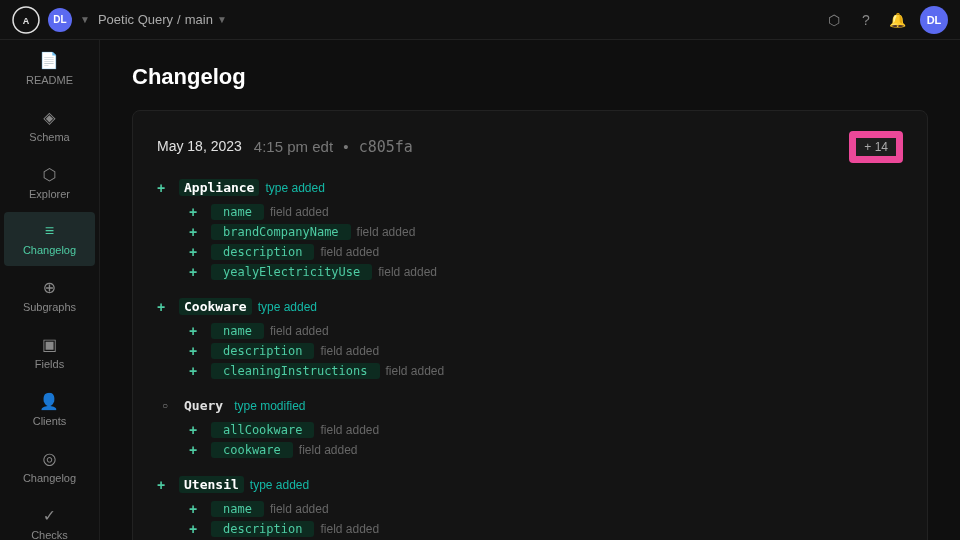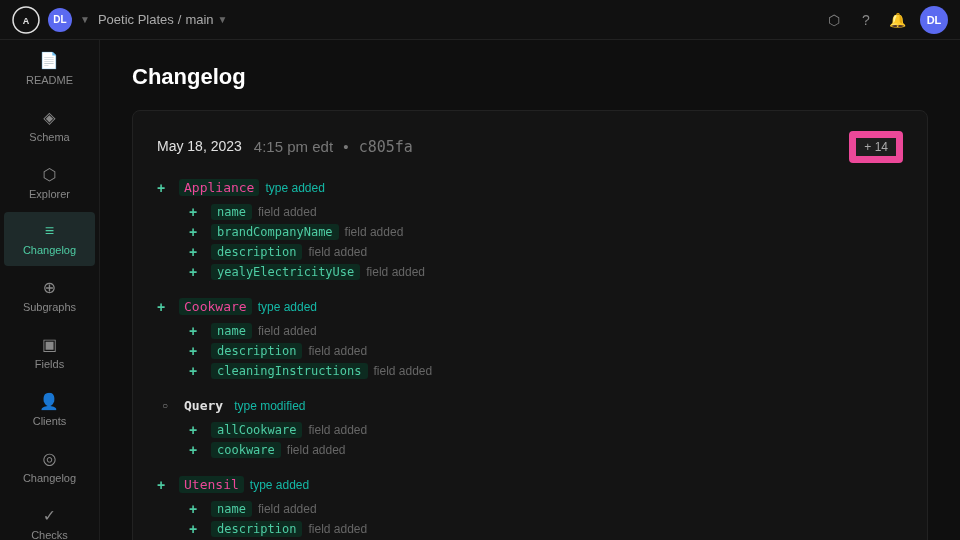--- a/index.html
+++ b/index.html
@@ -187,24 +187,25 @@
     }
     .circle-icon {
       color: #888;
       font-size: 10px;
       width: 16px;
       text-align: center;
     }
     .type-badge {
       font-family: monospace;
       font-size: 13px;
-      color: #ec4899;
+      color: #ffffff;
       background: #0d2b20;
       border-radius: 3px;
       padding: 1px 5px;
+      font-weight: bold;
     }
     .type-badge.modified {
       color: #e0e0e0;
       background: transparent;
       font-weight: 600;
     }
     .type-label {
       color: #14b8a6;
       font-size: 12px;
     }
@@ -218,21 +219,21 @@
       align-items: center;
       gap: 6px;
       padding: 2px 0;
     }
     .field-badge {
       font-family: monospace;
       font-size: 12px;
       color: #4ecca3;
       background: #0d2b20;
       border-radius: 3px;
-      padding: 1px 6px;
+      padding: 1px 12px;
     }
     .field-label {
       color: #666;
       font-size: 12px;
     }
   </style>
 </head>
 <body>
 
 <div class="topbar">
@@ -241,21 +242,21 @@
       <svg class="logo-icon" viewBox="0 0 28 28" fill="none" xmlns="http://www.w3.org/2000/svg">
         <circle cx="14" cy="14" r="13" stroke="#e0e0e0" stroke-width="1.5"></circle>
         <text x="14" y="18" text-anchor="middle" font-size="9" fill="#e0e0e0" font-weight="bold">A</text>
       </svg>
     </div>
     <div class="user-avatar">
       <span>DL</span>
     </div>
     <span style="color:#666;font-size:10px;">▼</span>
     <div class="topbar-breadcrumb">
-      <span>Poetic Plates</span>
+      <span>Poetic Query</span>
       <span>/</span>
       <span>main</span>
       <span style="color:#666;font-size:10px;">▼</span>
     </div>
   </div>
   <div class="topbar-right">
     <div class="topbar-icon">⬡</div>
     <div class="topbar-icon">?</div>
     <div class="topbar-icon">🔔</div>
     <div class="user-avatar-top">DL</div>

